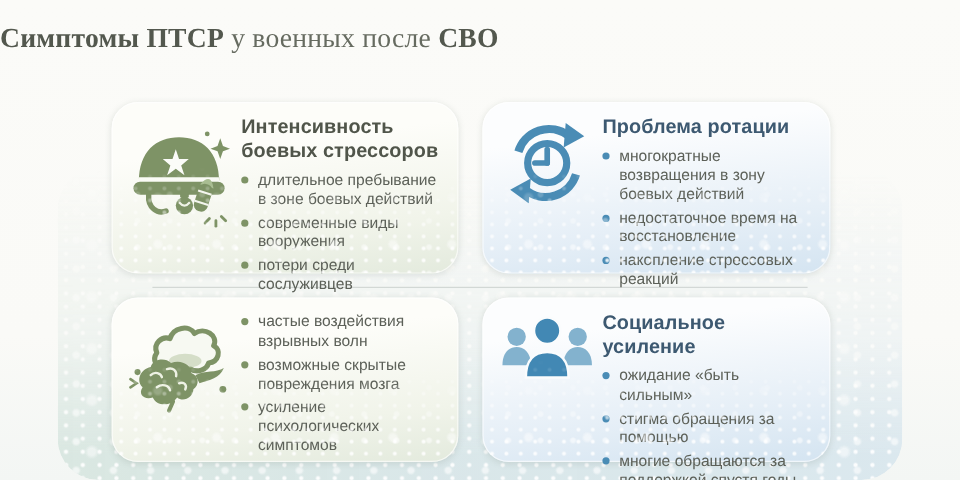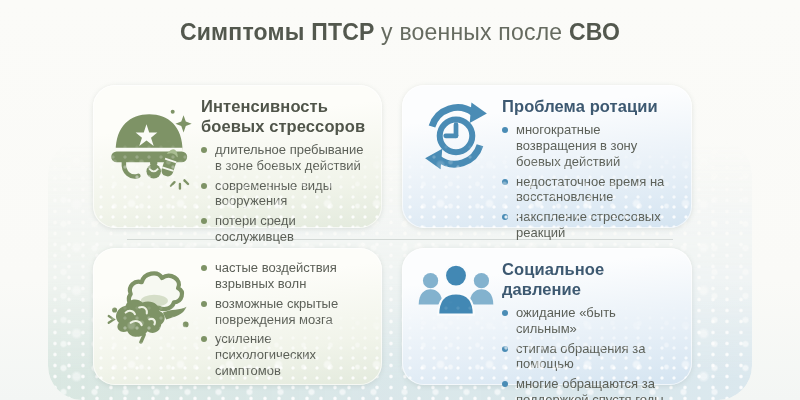--- a/index.html
+++ b/index.html
@@ -20,22 +20,22 @@
       linear-gradient(90deg,rgba(209,226,219,.75) 0%,rgba(206,224,228,.7) 45%,rgba(209,226,236,.72) 100%);
     background-size:14px 11px,31px 24px,57px 43px,100% 100%;
     -webkit-mask-image:linear-gradient(to bottom,transparent 0%,rgba(0,0,0,.35) 55%,#000 92%);
     mask-image:linear-gradient(to bottom,transparent 0%,rgba(0,0,0,.35) 55%,#000 92%);
   }
   .fold-line{
     position:absolute;left:127px;top:239px;width:546px;height:1px;
     background:rgba(130,140,135,.28);pointer-events:none;
   }
   .page-title{
-    position:absolute;top:19px;left:0;width:100%;text-align:center;
-    font-size:23px;letter-spacing:.2px;color:#666b60;font-weight:400;margin:0;
+    position:absolute;top:19px;left:0;width:100%;text-align:left;
+    font-size:23px;letter-spacing:.2px;color:#666b60;font-weight:400;margin:0;font-family:Liberation Serif, serif;
   }
   .page-title .strong{font-weight:700;color:#53584e;}
   .grid{
     position:absolute;left:93px;top:85px;
     display:grid;grid-template-columns:289px 290px;grid-template-rows:143px 137px;
     column-gap:20px;row-gap:20px;
   }
   .card{
     position:relative;border-radius:22px;display:flex;
     padding:9px 12px 6px 8px;box-sizing:border-box;
@@ -202,21 +202,21 @@
       <svg width="78" height="56" viewBox="0 0 92 66">
         <circle cx="16" cy="22" r="9" fill="#83b2ce"></circle>
         <path d="M2 50 C2 37 9 32 16 32 C23 32 30 37 30 50 Z" fill="#83b2ce"></path>
         <circle cx="76" cy="22" r="9" fill="#83b2ce"></circle>
         <path d="M62 50 C62 37 69 32 76 32 C83 32 90 37 90 50 Z" fill="#83b2ce"></path>
         <circle cx="46" cy="16" r="13" fill="#4288b4" stroke="#fafcfd" stroke-width="2.5"></circle>
         <path d="M25 62 C25 44 34 37 46 37 C58 37 67 44 67 62 Z" fill="#4288b4" stroke="#fafcfd" stroke-width="2.5"></path>
       </svg>
     </div>
     <div class="content">
-      <h2 class="card-title">Социальное давление</h2>
+      <h2 class="card-title">Социальное усиление</h2>
       <ul class="bullets">
         <li>
             <span class="dot"></span>
             <span>ожидание «быть сильным»</span>
           </li>
         <li>
             <span class="dot"></span>
             <span>стигма обращения за помощью</span>
           </li>
         <li>

